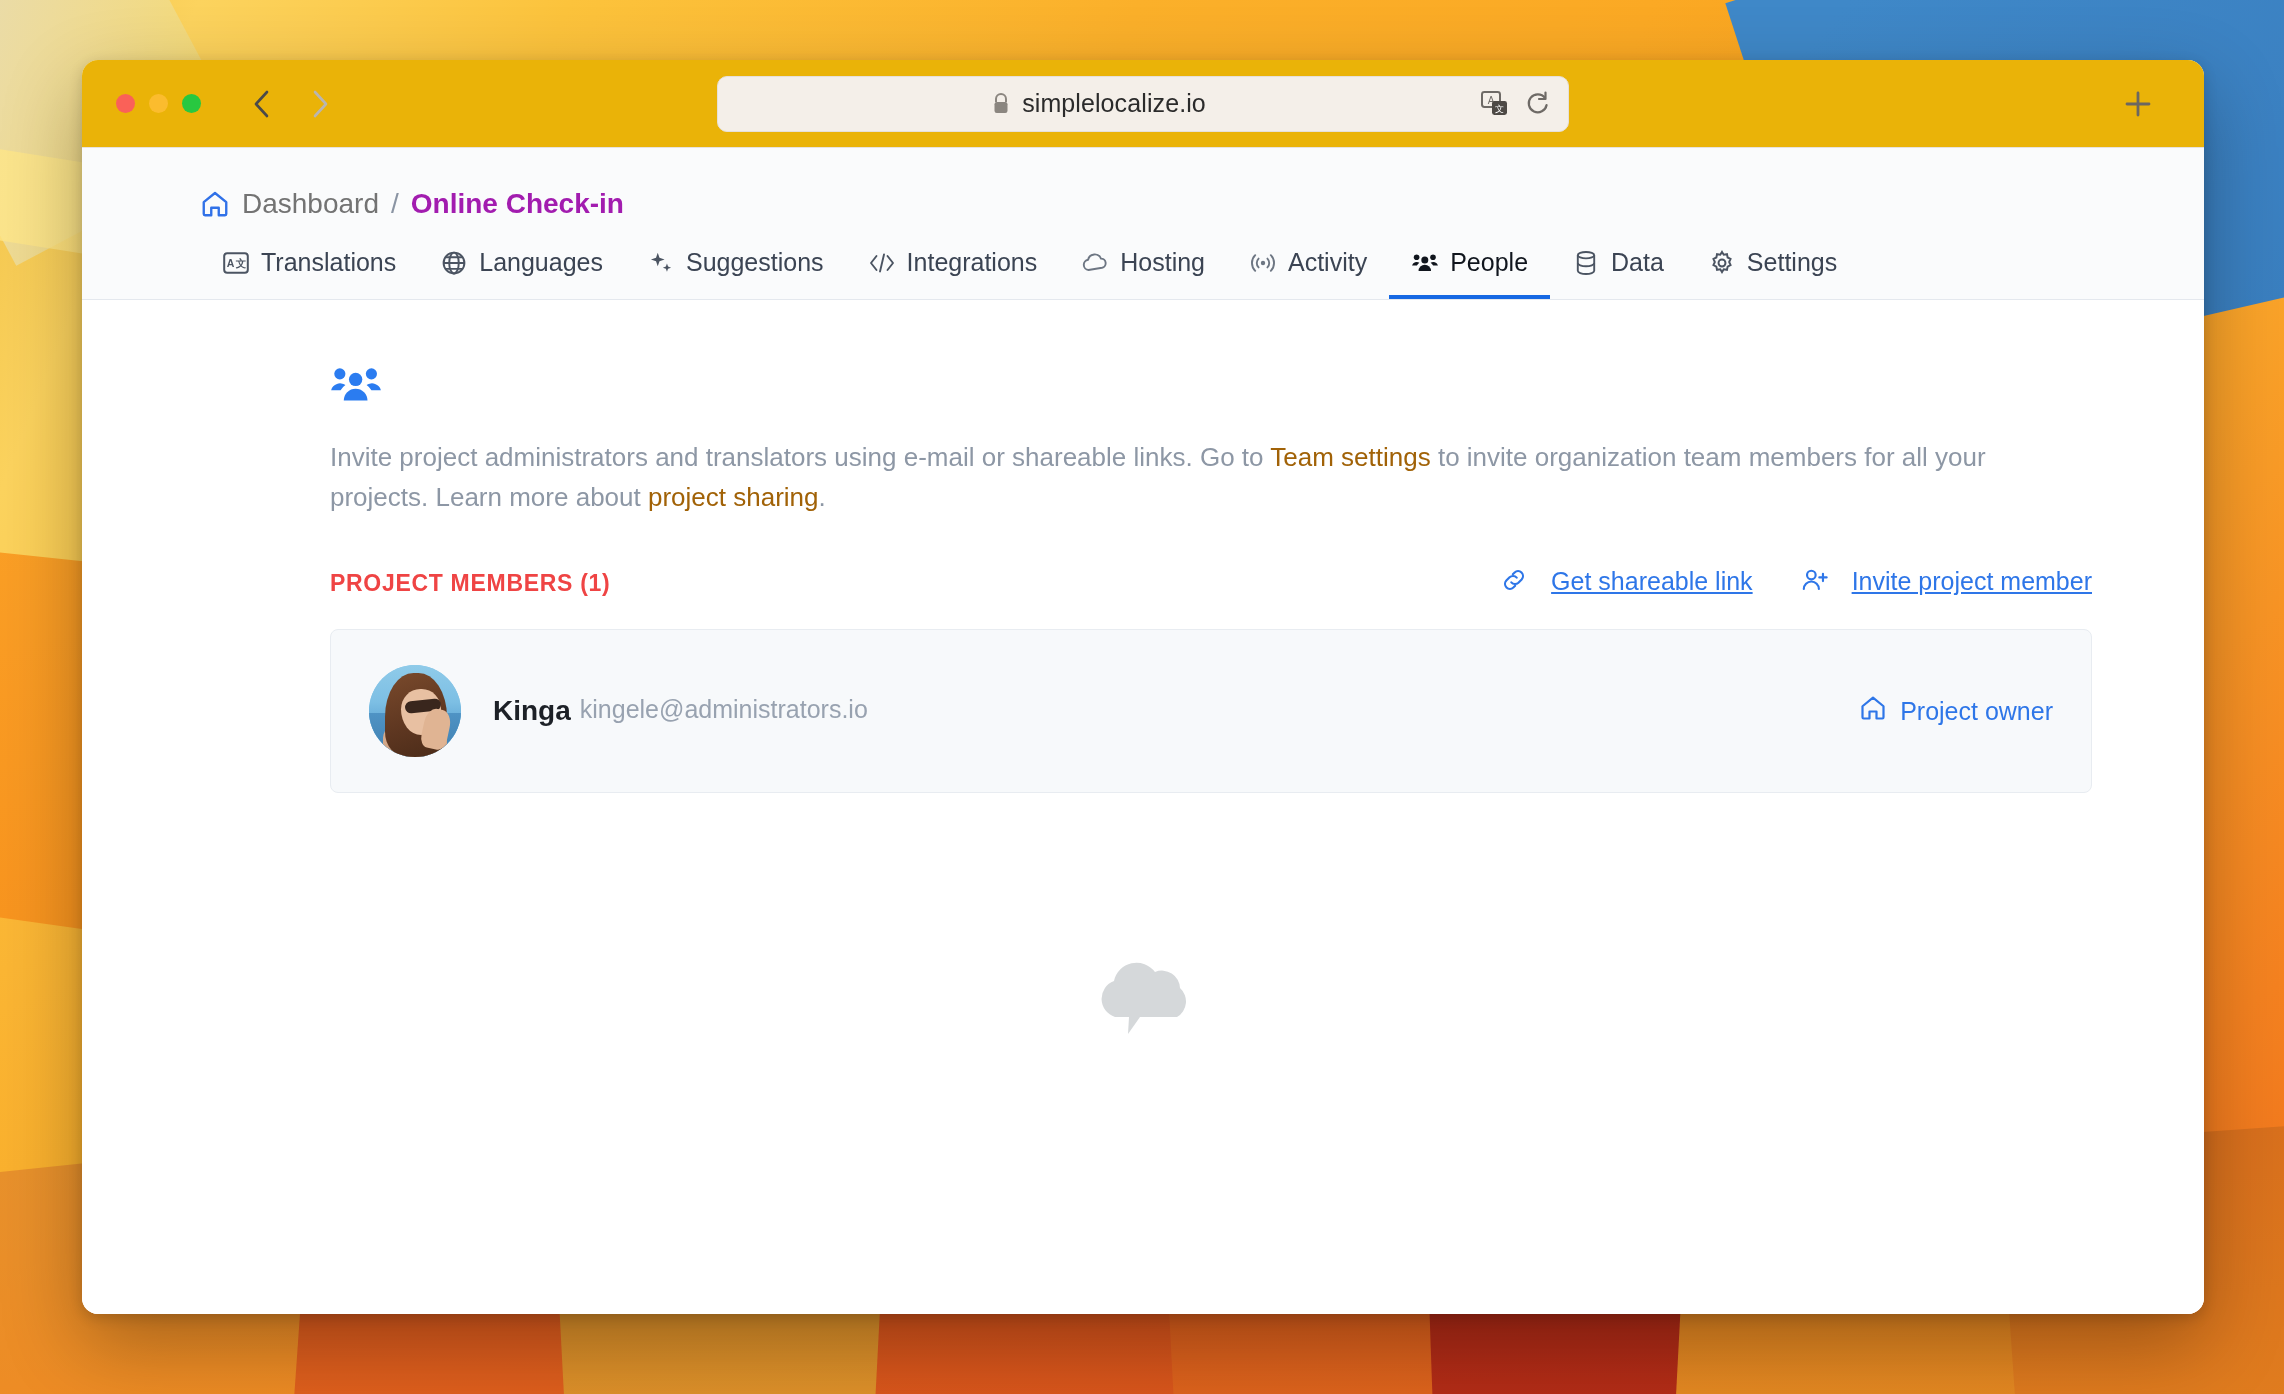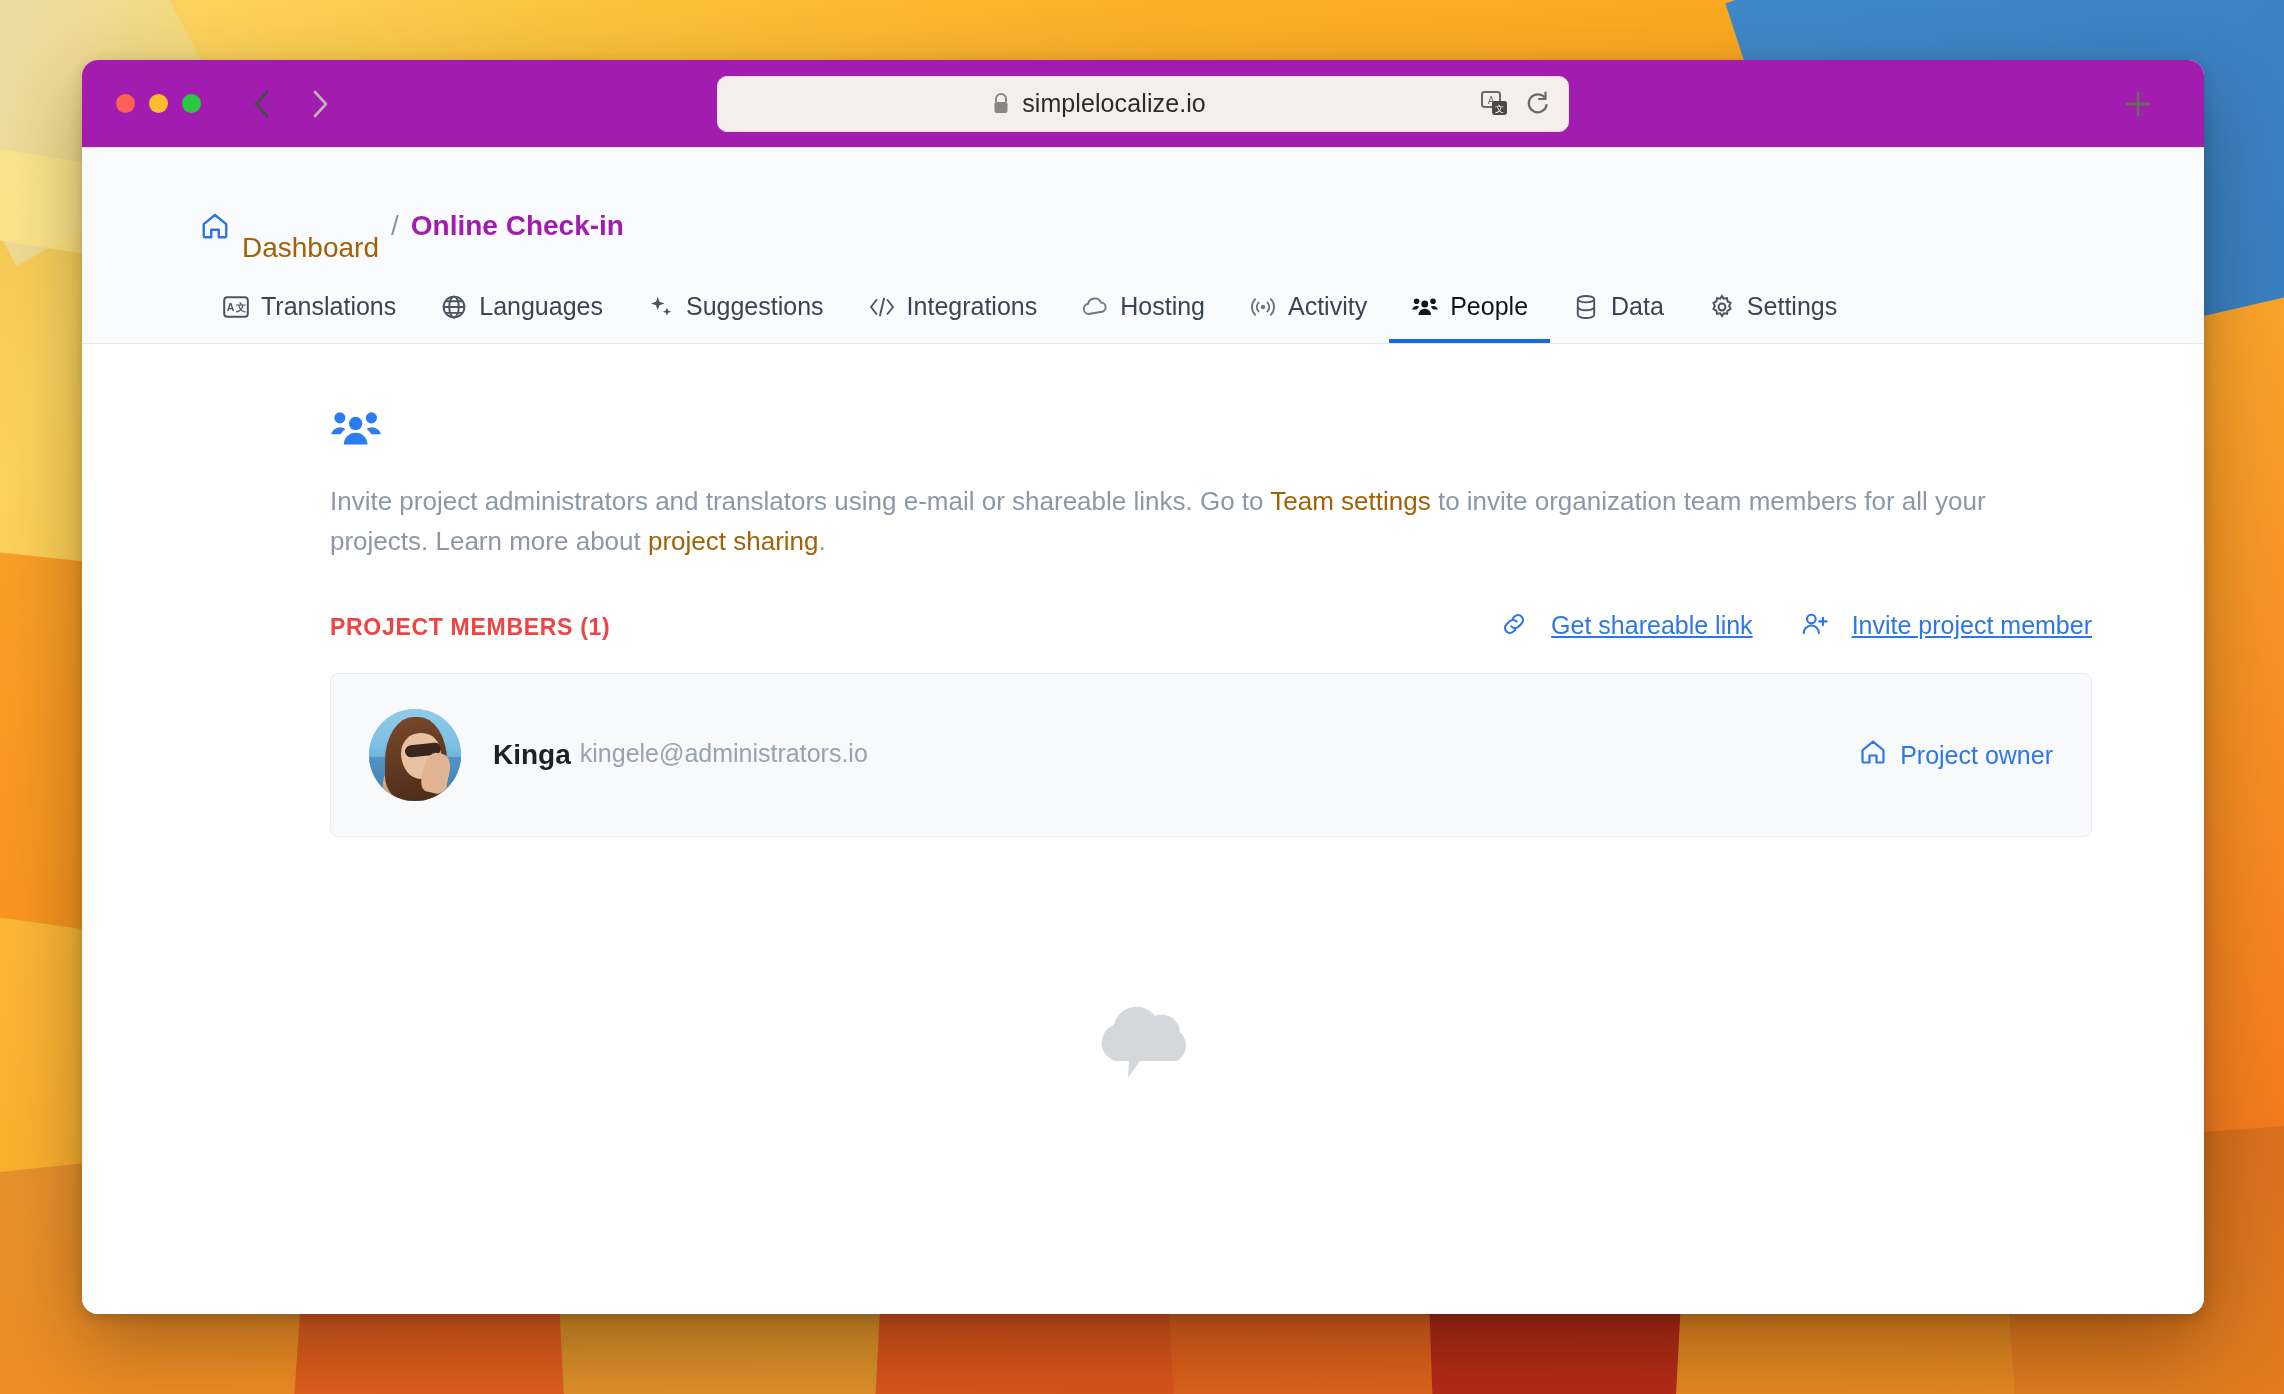--- a/index.html
+++ b/index.html
@@ -92,21 +92,21 @@
     border-radius: 16px;
     box-shadow: 0 30px 80px rgba(0,0,0,.30), 0 4px 14px rgba(0,0,0,.16);
     overflow: hidden;
     display: flex;
     flex-direction: column;
   }
 
   
   #toolbar {
     height: 88px;
-    background: #a21caf;
+    background: #eab308;
     border-bottom: 1px solid #e7e2dd;
     display: flex;
     align-items: center;
     padding: 0 34px;
     position: relative;
     flex: 0 0 auto;
   }
   .traffic { display: flex; gap: 14px; align-items: center; }
   .light { width: 19px; height: 19px; border-radius: 50%; }
   .light.red { background: #fa6158; }
@@ -141,21 +141,21 @@
   #app-header {
     background: #fafbfc;
     border-bottom: 1px solid #e4e8ee;
     flex: 0 0 auto;
   }
   #breadcrumb {
     display: flex; align-items: center; gap: 12px;
     padding: 40px 0 0 118px;
     font-size: 28px;
   }
-  #breadcrumb .crumb-link { color: #a16207; margin-top: 44px; }
+  #breadcrumb .crumb-link { color: #737373; }
   #breadcrumb .crumb-sep { color: #8a94a3; }
   #breadcrumb .crumb-current { color: #a21caf; font-weight: 700; }
 
   #tabs {
     display: flex; align-items: flex-end;
     padding: 22px 0 0 118px;
     gap: 0;
   }
   .tab {
     display: flex; align-items: center; gap: 11px;

